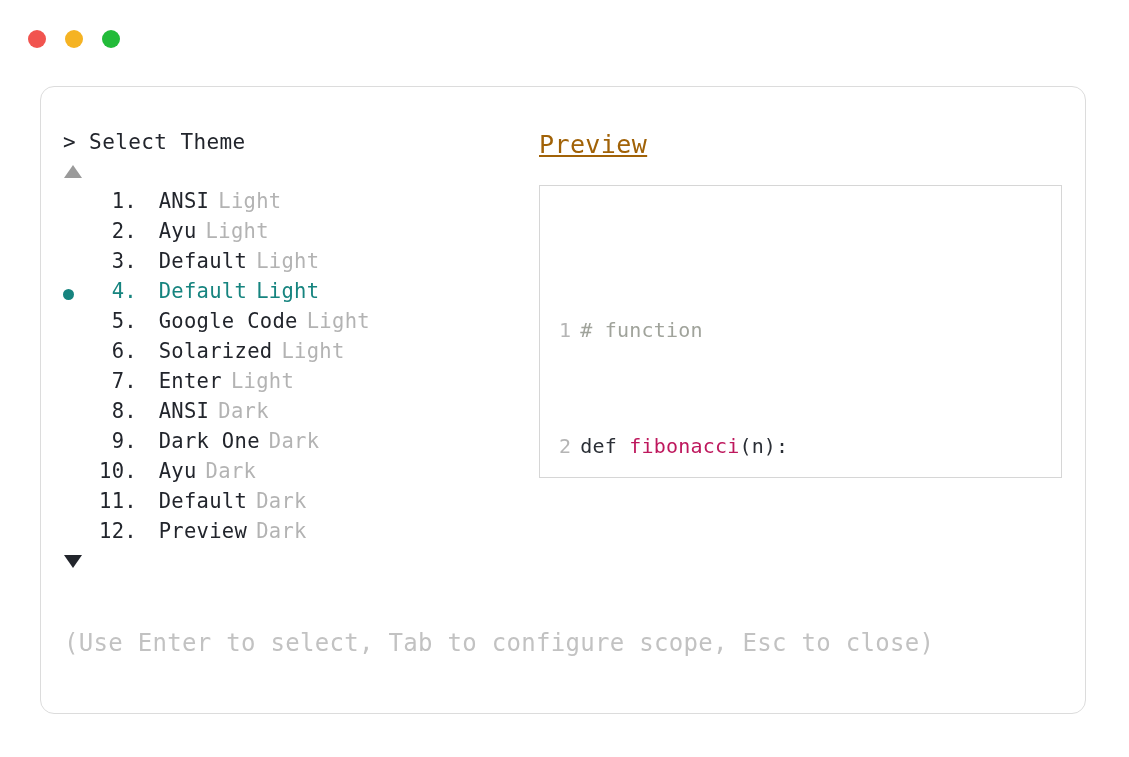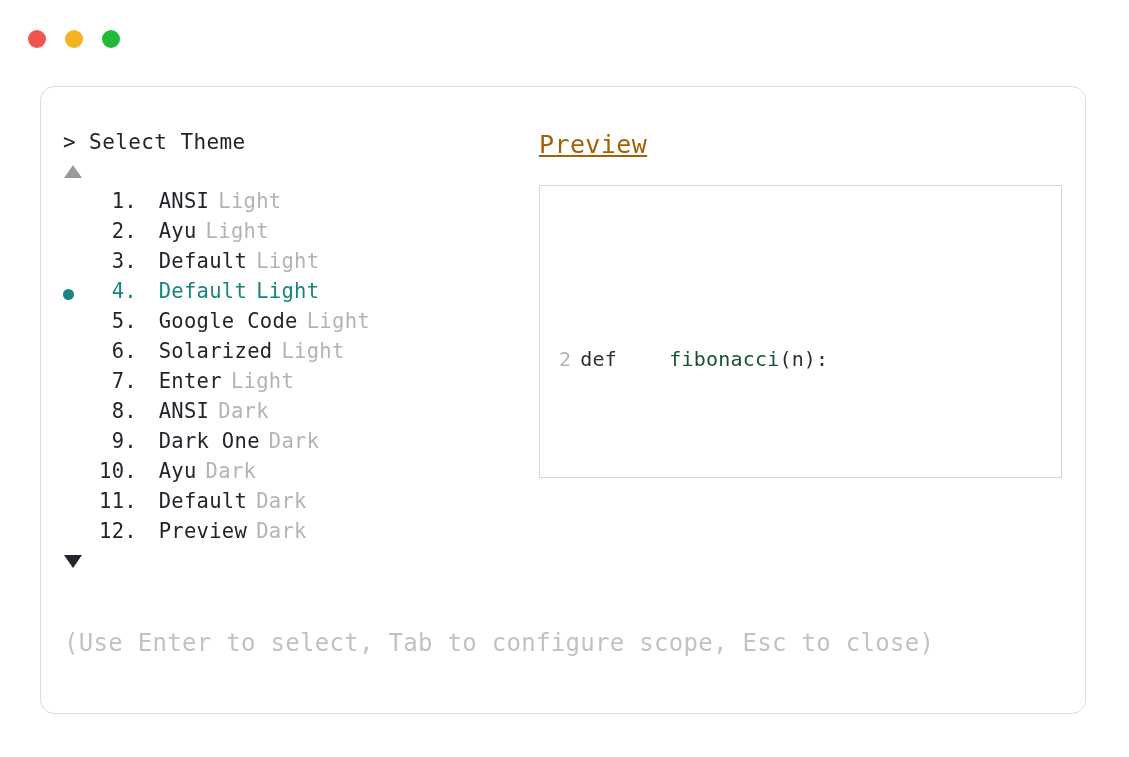--- a/index.html
+++ b/index.html
@@ -187,21 +187,21 @@
   }
   .code-line { display: block; padding-left: 19px; }
   .ln {
     color: #b5b5b5;
     padding-right: 9px;
   }
 
   
   .c-comment  { color: #a0a39b; }
   .c-plain    { color: #2b2f36; text-align: center; }
-  .c-func     { color: #14532d; margin-left: 40px; }
+  .c-func     { color: #be185d; }
   .c-punct    { color: #2b2f36; }
 </style>
 </head>
 <body>
 
 <div class="titlebar">
   <span class="dot dot-red"></span>
   <span class="dot dot-yellow"></span>
   <span class="dot dot-green"></span>
 </div>
@@ -319,20 +319,21 @@
     </div>
 
     <div class="hint">(Use Enter to select, Tab to configure scope, Esc to close)</div>
 
     <div class="right-col">
       <div class="preview-label">Preview</div>
 
       <div class="preview-box">
         <div class="code">
 
+          <span class="code-line"><span class="ln">1</span><span class="c-comment"># function</span></span>
 
           <span class="code-line"><span class="ln">2</span><span class="c-plain">def </span><span class="c-func">fibonacci</span><span class="c-punct">(n):</span></span>
 
           
 
           
 
           
 
           

